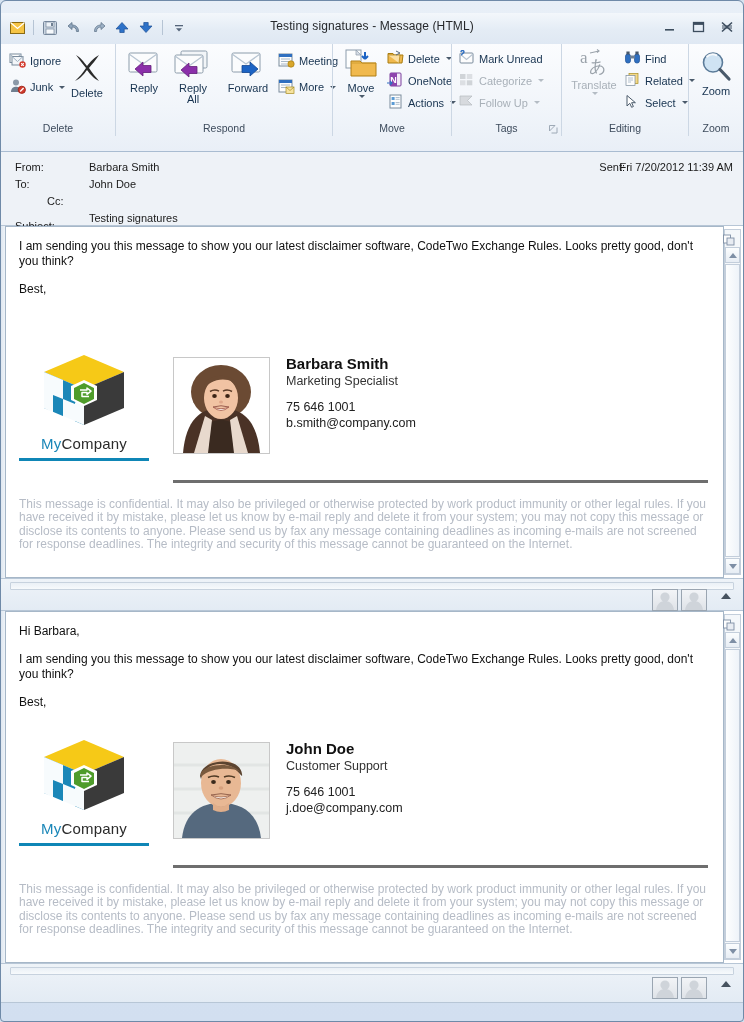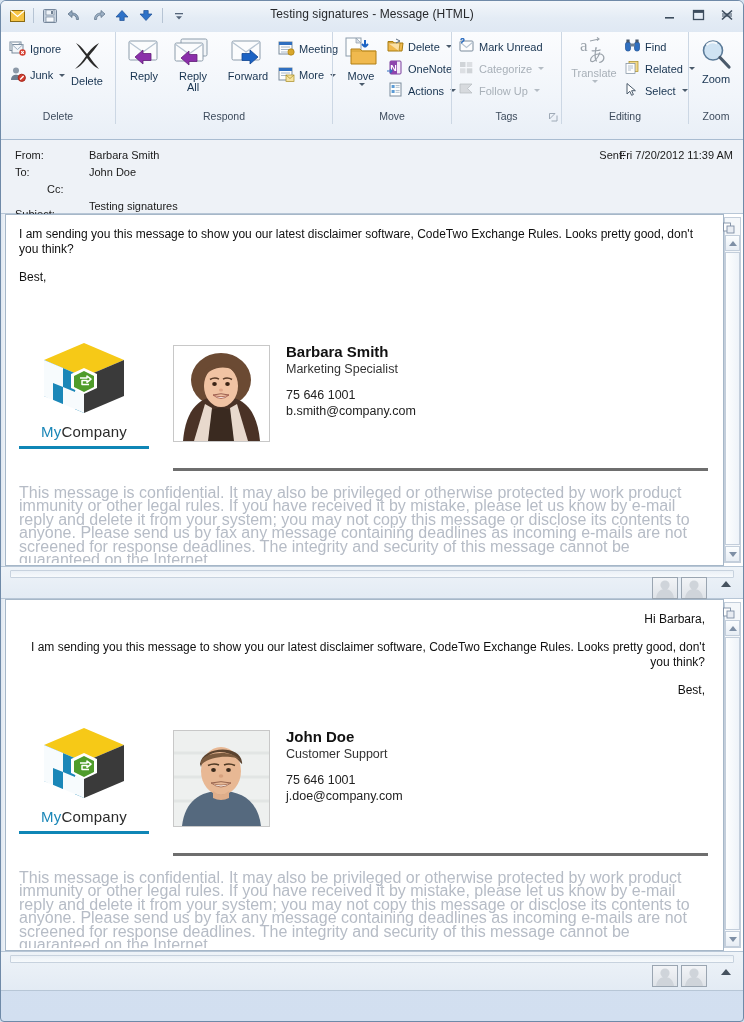--- a/index.html
+++ b/index.html
@@ -22,20 +22,21 @@
     border: 1px solid #6f8aa8;
     border-radius: 6px 6px 4px 4px;
     overflow: hidden;
   }
 
   
   .titlebar {
     position: relative;
     height: 31px;
     background: linear-gradient(180deg,#f3f7fb 0%, #e4ecf5 55%, #dfe8f3 100%);
+    margin-top: 12px;
   }
   .qat {
     position:absolute; left:5px; top:4px;
     display:flex; align-items:center; gap:2px;
   }
   .qat-btn {
     width:22px; height:21px;
     display:flex; align-items:center; justify-content:center;
     border:1px solid transparent; border-radius:2px;
   }
@@ -166,21 +167,21 @@
   .logo-rule { margin-top:6px; height:3px; background:#0f86b6; width:130px; }
   .sig-photo { position:absolute; }
   .photo-frame { width:97px; height:97px; border:1px solid #c8c8c8; background:#eee; overflow:hidden; }
   .sig-txt { position:absolute; }
   .sig-name { font-size:15px; font-weight:bold; color:#111; line-height:17px; }
   .sig-role { font-size:12.5px; color:#333; line-height:16px; margin-top:1px; }
   .sig-contact { font-size:12.5px; color:#222; line-height:16px; margin-top:10px; }
   .sig-rule-gray { position:absolute; height:3px; background:#6e6e6e; }
 
   .disclaimer {
-    position:absolute; font-size:16px; line-height:13.4px; color:#b6bcc6;
+    position:absolute; font-size:12px; line-height:13.4px; color:#b6bcc6;
     text-align:left;
   }
 
   
   .peoplebar {
     position:relative; height:33px;
     background:linear-gradient(180deg,#eef3f8 0%, #e3ebf4 100%);
     border-top:1px solid #b7c6d6;
     border-bottom:1px solid #b7c6d6;
   }
@@ -659,21 +660,21 @@
     <div class="pb-chev">
       <div class="chev-up"></div>
     </div>
   </div>
 
   <div class="pane" style="height:352px;">
     <div class="pane-leftrail"></div>
     <div class="pane-border"></div>
 
     <div class="pane-inner">
-      <div class="body-txt" style="position:absolute; left:11px; top:10px; right:16px;text-align:right;">
+      <div class="body-txt" style="position:absolute; left:11px; top:10px; right:16px;">
         <p class="para">Hi Barbara,</p>
         <p class="para">I am sending you this message to show you our latest disclaimer software, CodeTwo Exchange Rules. Looks pretty good, don't you think?</p>
         <p class="para">Best,</p>
       </div>
 
       <div class="sig">
         <div class="sig-logo" style="left:11px; top:124px;">
           <div class="logo-wrap">
             <svg width="86" height="78" viewBox="0 0 86 78">
               <polygon points="43,2 83,19 43,36 3,19" fill="#f6c917"></polygon>

